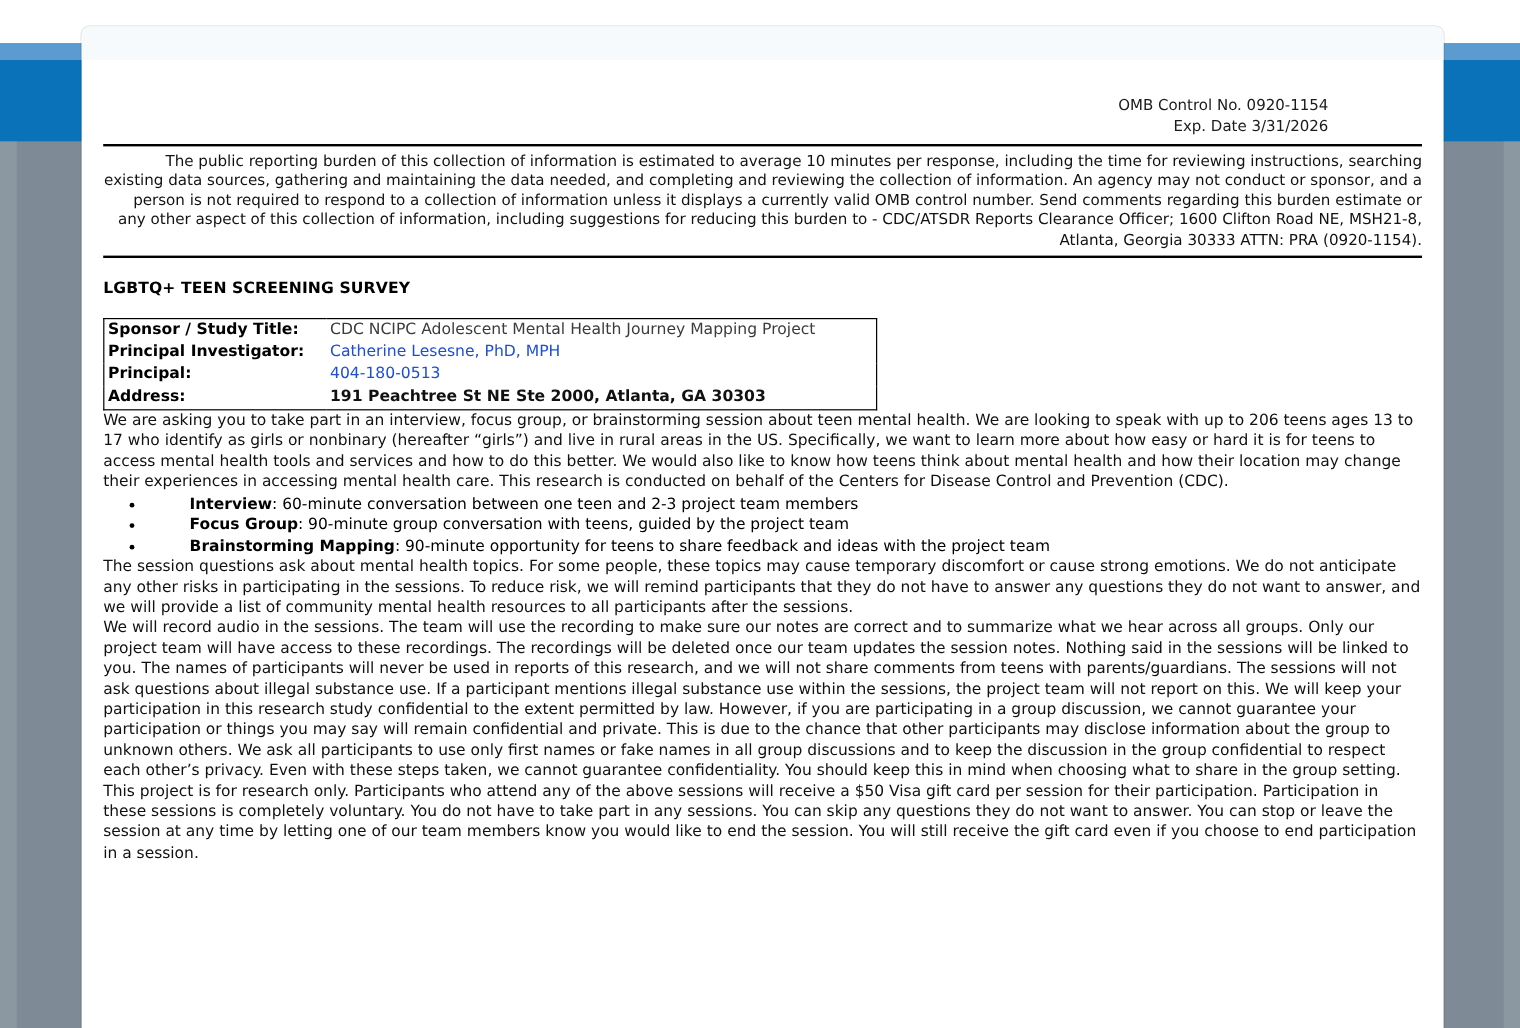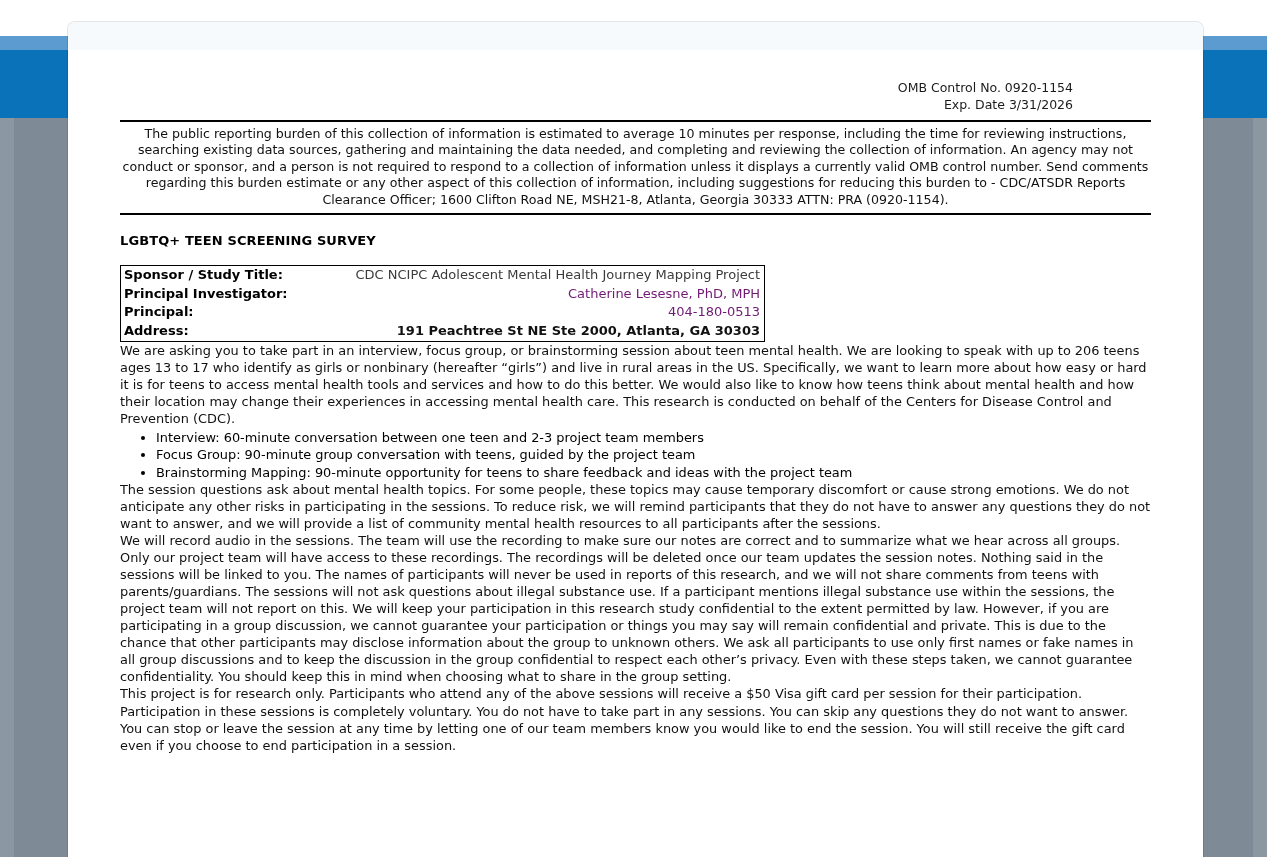--- a/index.html
+++ b/index.html
@@ -34,21 +34,21 @@
     border-top-left-radius: 7px;
     border-top-right-radius: 7px;
     box-shadow: 0 0 0 1px rgba(0,0,0,0.10);
     overflow: hidden;
   }
   .page-topstrip {
     height: 28px;
     background: #f7fafc;
   }
   .page-inner {
-    padding: 0 52px;
+    padding: 0 18px;
     box-sizing: border-box;
   }
 
   .omb {
     text-align: right;
     font-size: 12.5px;
     color: #1b1b1b;
     line-height: 1.35;
     margin-top: 30px;
     padding-right: 78px;
@@ -62,21 +62,21 @@
   hr.rule-thin {
     border: none;
     border-top: 2px solid #000;
     margin: 5px 0 0 0;
   }
 
   .burden {
     font-size: 12.6px;
     line-height: 1.31;
     color: #111;
-    text-align: center;
+    text-align: right;
   }
 
   .survey-title {
     font-weight: bold;
     font-size: 13px;
     margin-top: 18px;
     margin-bottom: 17px;
     letter-spacing: 0.1px;
   }
 
@@ -89,38 +89,38 @@
   table.info td {
     padding: 1px 4px 1px 3px;
     vertical-align: top;
     line-height: 1.28;
   }
   table.info td.lbl {
     font-weight: bold;
     white-space: nowrap;
     width: 178px;
   }
-  table.info td.val { color: #3b3b3b; text-align: right; }
-  table.info td.val.dark { color: #701a75; }
+  table.info td.val { color: #3b3b3b; }
+  table.info td.val.dark { color: #1d4ed8; }
   table.info td.val.bold { font-weight: bold; color: #111; }
 
   .body-text {
     font-size: 12.9px;
     line-height: 1.32;
     color: #111;
   }
 
   ul.sessions {
     margin: 2px 0 0 0;
     padding-left: 36px;
     font-size: 12.9px;
     line-height: 1.35;
   }
   ul.sessions li { margin: 0; padding: 0; }
-  ul.sessions li b { font-weight: normal; }
+  ul.sessions li b { font-weight: bold; margin-left: 36px; }
 </style>
 </head>
 <body>
 
 <div class="bg-layer">
   <div class="bg-band-white"></div>
   <div class="bg-band-lightblue"></div>
   <div class="bg-band-blue"></div>
   <div class="bg-band-grey"></div>
   <div class="bg-rail-left"></div>

